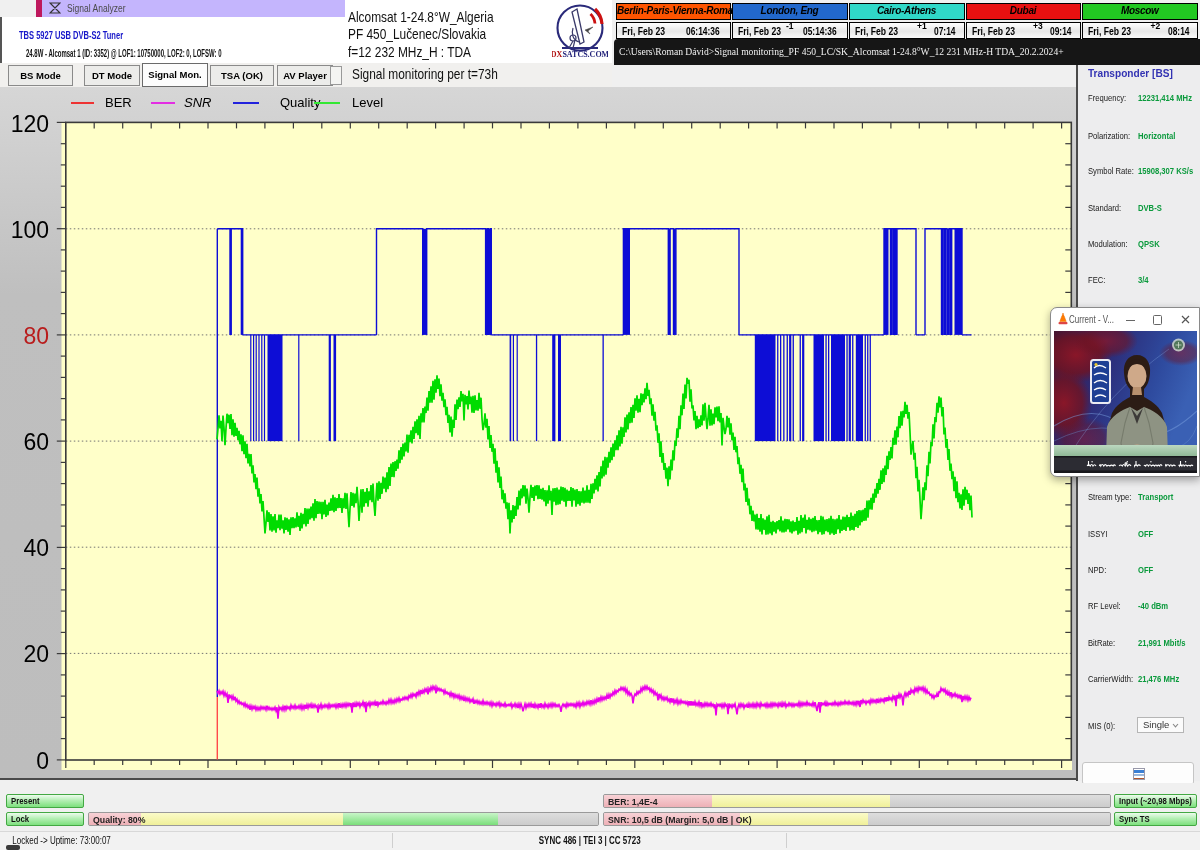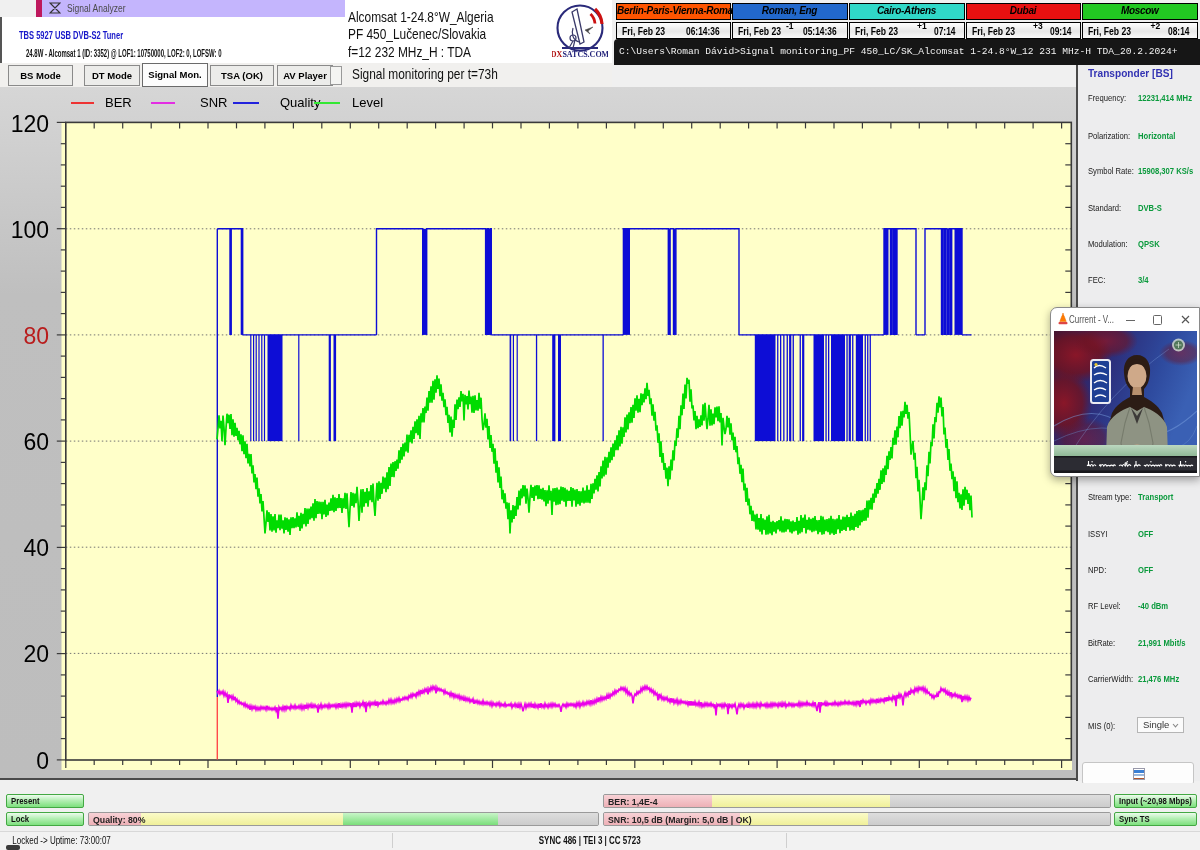--- a/index.html
+++ b/index.html
@@ -211,21 +211,21 @@
     <div style="position:absolute;right:1151px;top:535.2px;font-size:23px;color:#000;">40</div>
     <div style="position:absolute;right:1151px;top:429.1px;font-size:23px;color:#000;">60</div>
     <div style="position:absolute;right:1151px;top:322.9px;font-size:23px;color:#b91c1c;">80</div>
     <div style="position:absolute;right:1151px;top:216.8px;font-size:23px;color:#000;">100</div>
     <div style="position:absolute;right:1151px;top:110.7px;font-size:23px;color:#000;">120</div>
 
 <div class="abs" style="left:0;top:94px;width:1060px;height:16px;font-size:13px;color:#000;">
   <span class="abs" style="left:71px;top:8px;width:23px;height:1.8px;background:#e33;"></span>
       <span class="abs" style="left:105px;top:1px;">BER</span>
   <span class="abs" style="left:151px;top:8px;width:24px;height:1.8px;background:#e32ee3;"></span>
-      <span class="abs" style="left:200px;top:1px;">SNR</span>
+      <span class="abs" style="left:184px;top:1px;font-style:italic;">SNR</span>
   <span class="abs" style="left:233px;top:8px;width:26px;height:1.8px;background:#2222dd;"></span>
       <span class="abs" style="left:280px;top:1px;">Quality</span>
   <span class="abs" style="left:314px;top:8px;width:26px;height:1.8px;background:#33e833;"></span>
       <span class="abs" style="left:352px;top:1px;">Level</span>
 </div>
 
 <div class="abs" style="left:0;top:0;width:345px;height:17px;background:#c4b5fd;border-left:6px solid #be185d;margin-left:36px;">
   <svg class="abs" style="left:7px;top:2px" width="12" height="12" viewBox="0 0 12 12">
         <path d="M1 1 H11 L1 11 H11 Z M1 1 L11 11 M11 1 L1 11" stroke="#333" stroke-width="1.1" fill="none"></path>
       </svg>
@@ -259,21 +259,21 @@
   <path d="M43 7 A23 23 0 0 1 50 22" fill="none" stroke="#cc1111" stroke-width="3.2"></path>
   <path d="M38.5 12 A15 15 0 0 1 43 21.5" fill="none" stroke="#cc1111" stroke-width="2.8"></path>
   <text x="28" y="55" text-anchor="middle" font-size="8" font-weight="bold" font-family="Liberation Serif, serif" fill="#23237a"><tspan fill="#b01010">DX</tspan>SATCS.COM</text>
 </svg>
 </div>
 
 <div class="abs" style="left:616.0px;top:3px;width:114.5px;height:16.5px;background:#ff5400;border:1px solid #000;font-size:10px;font-weight:bold;font-style:italic;text-align:center;line-height:14.5px;color:#000;white-space:nowrap;letter-spacing:-0.3px;">Berlin-Paris-Vienna-Roma</div>
     <div class="abs" style="left:616.0px;top:21.5px;width:114.5px;height:17px;background:linear-gradient(#fefefe,#e7e7e7 55%,#f8f8f8);border:1px solid #000;"></div>
     <div class="abs sx" style="left:622.0px;top:24.5px;font-size:10.5px;font-weight:bold;color:#000;transform:scaleX(0.82);">Fri, Feb 23</div>
     <div class="abs sx" style="left:685.9px;top:24.5px;font-size:10.5px;font-weight:bold;color:#000;transform:scaleX(0.8);">06:14:36</div>
-    <div class="abs" style="left:731.5px;top:3px;width:116.0px;height:16.5px;background:#2268cc;border:1px solid #000;font-size:10px;font-weight:bold;font-style:italic;text-align:center;line-height:14.5px;color:#000;white-space:nowrap;letter-spacing:-0.3px;">Roman, Eng</div>
+    <div class="abs" style="left:731.5px;top:3px;width:116.0px;height:16.5px;background:#2268cc;border:1px solid #000;font-size:10px;font-weight:bold;font-style:italic;text-align:center;line-height:14.5px;color:#000;white-space:nowrap;letter-spacing:-0.3px;">London, Eng</div>
     <div class="abs" style="left:731.5px;top:21.5px;width:116.0px;height:17px;background:linear-gradient(#fefefe,#e7e7e7 55%,#f8f8f8);border:1px solid #000;"></div>
     <div class="abs sx" style="left:737.5px;top:24.5px;font-size:10.5px;font-weight:bold;color:#000;transform:scaleX(0.82);">Fri, Feb 23</div>
     <div class="abs sx" style="left:802.9px;top:24.5px;font-size:10.5px;font-weight:bold;color:#000;transform:scaleX(0.8);">05:14:36</div>
     <div class="abs" style="left:785.9px;top:21px;font-size:8.5px;font-weight:bold;color:#000;">-1</div>
     <div class="abs" style="left:848.5px;top:3px;width:116.0px;height:16.5px;background:#30d8c8;border:1px solid #000;font-size:10px;font-weight:bold;font-style:italic;text-align:center;line-height:14.5px;color:#000;white-space:nowrap;letter-spacing:-0.3px;">Cairo-Athens</div>
     <div class="abs" style="left:848.5px;top:21.5px;width:116.0px;height:17px;background:linear-gradient(#fefefe,#e7e7e7 55%,#f8f8f8);border:1px solid #000;"></div>
     <div class="abs sx" style="left:854.5px;top:24.5px;font-size:10.5px;font-weight:bold;color:#000;transform:scaleX(0.82);">Fri, Feb 23</div>
     <div class="abs sx" style="left:934.0px;top:24.5px;font-size:10.5px;font-weight:bold;color:#000;transform:scaleX(0.8);">07:14</div>
     <div class="abs" style="left:917.0px;top:21px;font-size:8.5px;font-weight:bold;color:#000;">+1</div>
     <div class="abs" style="left:965.5px;top:3px;width:115.0px;height:16.5px;background:#e81010;border:1px solid #000;font-size:10px;font-weight:bold;font-style:italic;text-align:center;line-height:14.5px;color:#000;white-space:nowrap;letter-spacing:-0.3px;">Dubai</div>
@@ -281,21 +281,21 @@
     <div class="abs sx" style="left:971.5px;top:24.5px;font-size:10.5px;font-weight:bold;color:#000;transform:scaleX(0.82);">Fri, Feb 23</div>
     <div class="abs sx" style="left:1050.0px;top:24.5px;font-size:10.5px;font-weight:bold;color:#000;transform:scaleX(0.8);">09:14</div>
     <div class="abs" style="left:1033.0px;top:21px;font-size:8.5px;font-weight:bold;color:#000;">+3</div>
     <div class="abs" style="left:1081.5px;top:3px;width:116.5px;height:16.5px;background:#22c822;border:1px solid #000;font-size:10px;font-weight:bold;font-style:italic;text-align:center;line-height:14.5px;color:#000;white-space:nowrap;letter-spacing:-0.3px;">Moscow</div>
     <div class="abs" style="left:1081.5px;top:21.5px;width:116.5px;height:17px;background:linear-gradient(#fefefe,#e7e7e7 55%,#f8f8f8);border:1px solid #000;"></div>
     <div class="abs sx" style="left:1087.5px;top:24.5px;font-size:10.5px;font-weight:bold;color:#000;transform:scaleX(0.82);">Fri, Feb 23</div>
     <div class="abs sx" style="left:1167.5px;top:24.5px;font-size:10.5px;font-weight:bold;color:#000;transform:scaleX(0.8);">08:14</div>
     <div class="abs" style="left:1150.5px;top:21px;font-size:8.5px;font-weight:bold;color:#000;">+2</div>
 
 <div class="abs" style="left:614px;top:39px;width:586px;height:26px;background:#161616;border-radius:4px 0 0 0;"></div>
-<div class="abs" style="left:619px;top:46px;font-size:9.6px;font-family:Liberation Mono, monospace;color:#f2f2f2;white-space:nowrap;">C:\Users\Roman Dávid&gt;Signal monitoring_PF 450_LC/SK_Alcomsat 1-24.8°W_12 231 MHz-H TDA_20.2.2024+</div>
+<div class="abs" style="left:619px;top:46px;font-size:9.6px;font-family:Liberation Serif, serif;color:#f2f2f2;white-space:nowrap;">C:\Users\Roman Dávid&gt;Signal monitoring_PF 450_LC/SK_Alcomsat 1-24.8°W_12 231 MHz-H TDA_20.2.2024+</div>
 
 <div class="abs" style="left:1076px;top:65px;width:124px;height:716px;background:#ededee;border-left:2px solid #4a4a4a;"></div>
 <div class="abs sx" style="left:1088px;top:67px;font-size:11.5px;font-weight:bold;color:#3333b3;transform:scaleX(0.88);">Transponder [BS]</div>
 <div class="abs sx" style="left:1088px;top:92px;font-size:9.8px;color:#1a1a1a;transform:scaleX(0.78);">Frequency:</div>
     <div class="abs sx" style="left:1138px;top:92px;font-size:9.8px;font-weight:bold;color:#0a9a3c;transform:scaleX(0.78);">12231,414 MHz</div>
     <div class="abs sx" style="left:1088px;top:129.5px;font-size:9.8px;color:#1a1a1a;transform:scaleX(0.78);">Polarization:</div>
     <div class="abs sx" style="left:1138px;top:129.5px;font-size:9.8px;font-weight:bold;color:#0a9a3c;transform:scaleX(0.78);">Horizontal</div>
     <div class="abs sx" style="left:1088px;top:165px;font-size:9.8px;color:#1a1a1a;transform:scaleX(0.78);">Symbol Rate:</div>
     <div class="abs sx" style="left:1138px;top:165px;font-size:9.8px;font-weight:bold;color:#0a9a3c;transform:scaleX(0.78);">15908,307 KS/s</div>
     <div class="abs sx" style="left:1088px;top:201.5px;font-size:9.8px;color:#1a1a1a;transform:scaleX(0.78);">Standard:</div>

